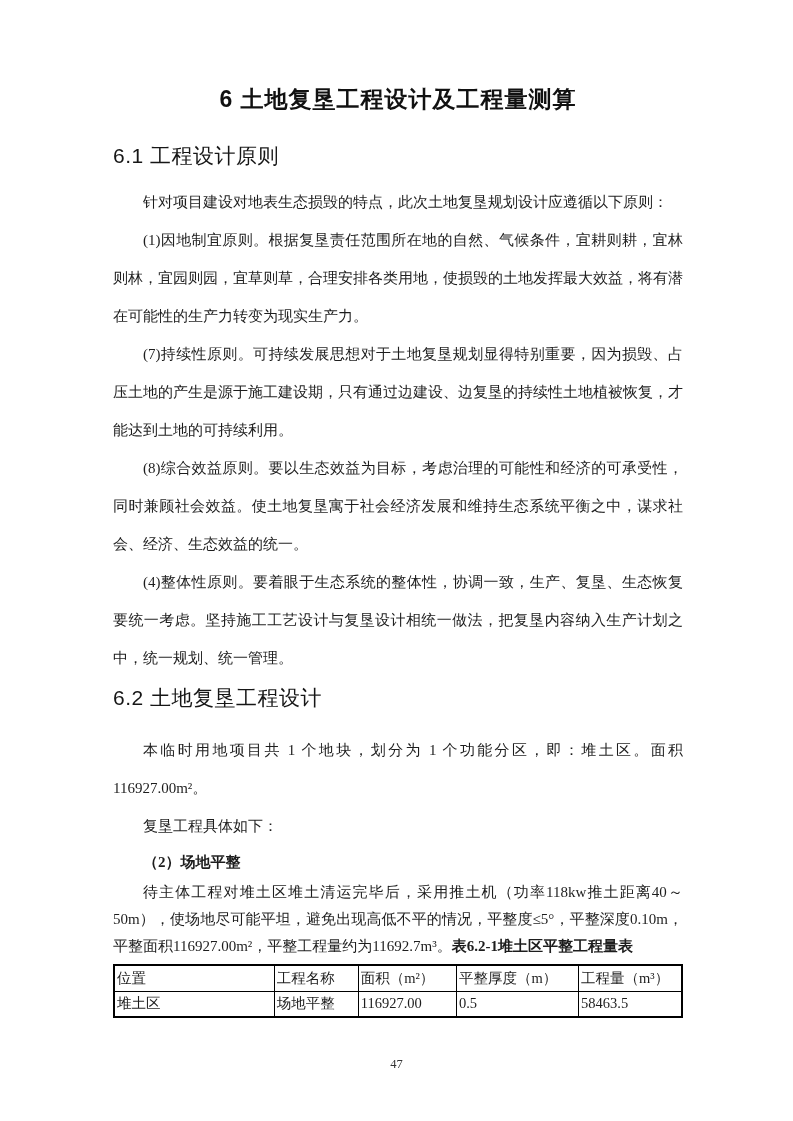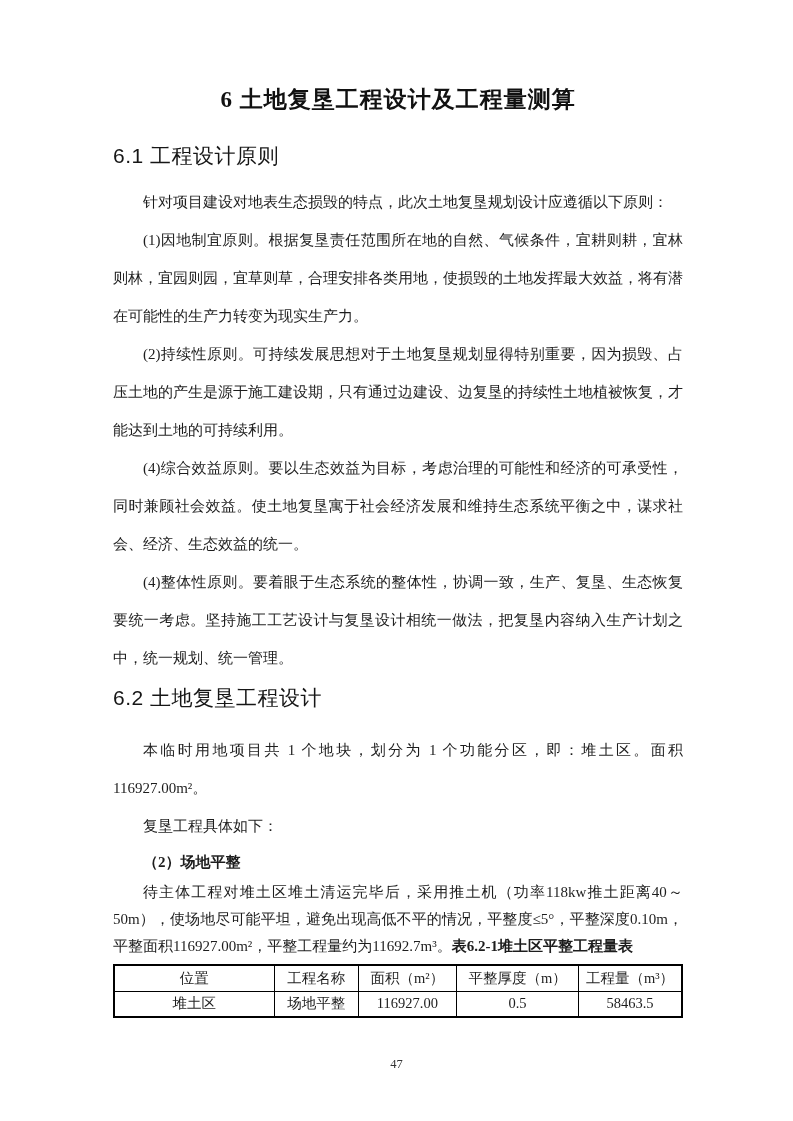--- a/index.html
+++ b/index.html
@@ -16,21 +16,21 @@
   }
   .content {
     position: absolute;
     left: 113px;
     top: 0;
     width: 570px;
   }
   .doc-title {
     margin-top: 84px;
     text-align: center;
-    font-family: Liberation Serif, serif;
+    font-family: Liberation Sans, sans-serif;
     font-size: 23px;
     font-weight: bold;
     letter-spacing: 1px;
     color: #111;
   }
   .h2 {
     font-family: "Liberation Sans", "DejaVu Sans", sans-serif;
     font-size: 21px;
     font-weight: 500;
     color: #161616;
@@ -65,21 +65,21 @@
   table.qty {
     width: 100%;
     margin-top: 4px;
     border-collapse: collapse;
     border: 2px solid #000;
     font-size: 14.5px;
   }
   table.qty th, table.qty td {
     border: 1px solid #000;
     height: 26px;
-    text-align: center;
+    text-align: left;
     vertical-align: middle;
     font-weight: normal;
     padding: 0 2px;
   }
   .page-number {
     position: absolute;
     left: 0;
     right: 0;
     top: 1057px;
     text-align: center;
@@ -93,22 +93,22 @@
 <div class="page">
   <div class="content">
 
     <div class="doc-title">6 土地复垦工程设计及工程量测算</div>
 
     <div class="h2 h2-61">6.1 工程设计原则</div>
 
     <div class="body61">
       <p>针对项目建设对地表生态损毁的特点，此次土地复垦规划设计应遵循以下原则：</p>
       <p>(1)因地制宜原则。根据复垦责任范围所在地的自然、气候条件，宜耕则耕，宜林则林，宜园则园，宜草则草，合理安排各类用地，使损毁的土地发挥最大效益，将有潜在可能性的生产力转变为现实生产力。</p>
-      <p>(2)持续性原则。可持续发展思想对于土地复垦规划显得特别重要，因为损毁、占压土地的产生是源于施工建设期，只有通过边建设、边复垦的持续性土地植被恢复，才能达到土地的可持续利用。</p>
-      <p>(4)综合效益原则。要以生态效益为目标，考虑治理的可能性和经济的可承受性，同时兼顾社会效益。使土地复垦寓于社会经济发展和维持生态系统平衡之中，谋求社会、经济、生态效益的统一。</p>
+      <p>(7)持续性原则。可持续发展思想对于土地复垦规划显得特别重要，因为损毁、占压土地的产生是源于施工建设期，只有通过边建设、边复垦的持续性土地植被恢复，才能达到土地的可持续利用。</p>
+      <p>(8)综合效益原则。要以生态效益为目标，考虑治理的可能性和经济的可承受性，同时兼顾社会效益。使土地复垦寓于社会经济发展和维持生态系统平衡之中，谋求社会、经济、生态效益的统一。</p>
       <p>(4)整体性原则。要着眼于生态系统的整体性，协调一致，生产、复垦、生态恢复要统一考虑。坚持施工工艺设计与复垦设计相统一做法，把复垦内容纳入生产计划之中，统一规划、统一管理。</p>
     </div>
 
     <div class="h2 h2-62">6.2 土地复垦工程设计</div>
 
     <div class="body62a">
       <p>本临时用地项目共 1 个地块，划分为 1 个功能分区，即：堆土区。面积 116927.00m²。</p>
       <p>复垦工程具体如下：</p>
       <p class="sub-heading">（2）场地平整</p>
     </div>

